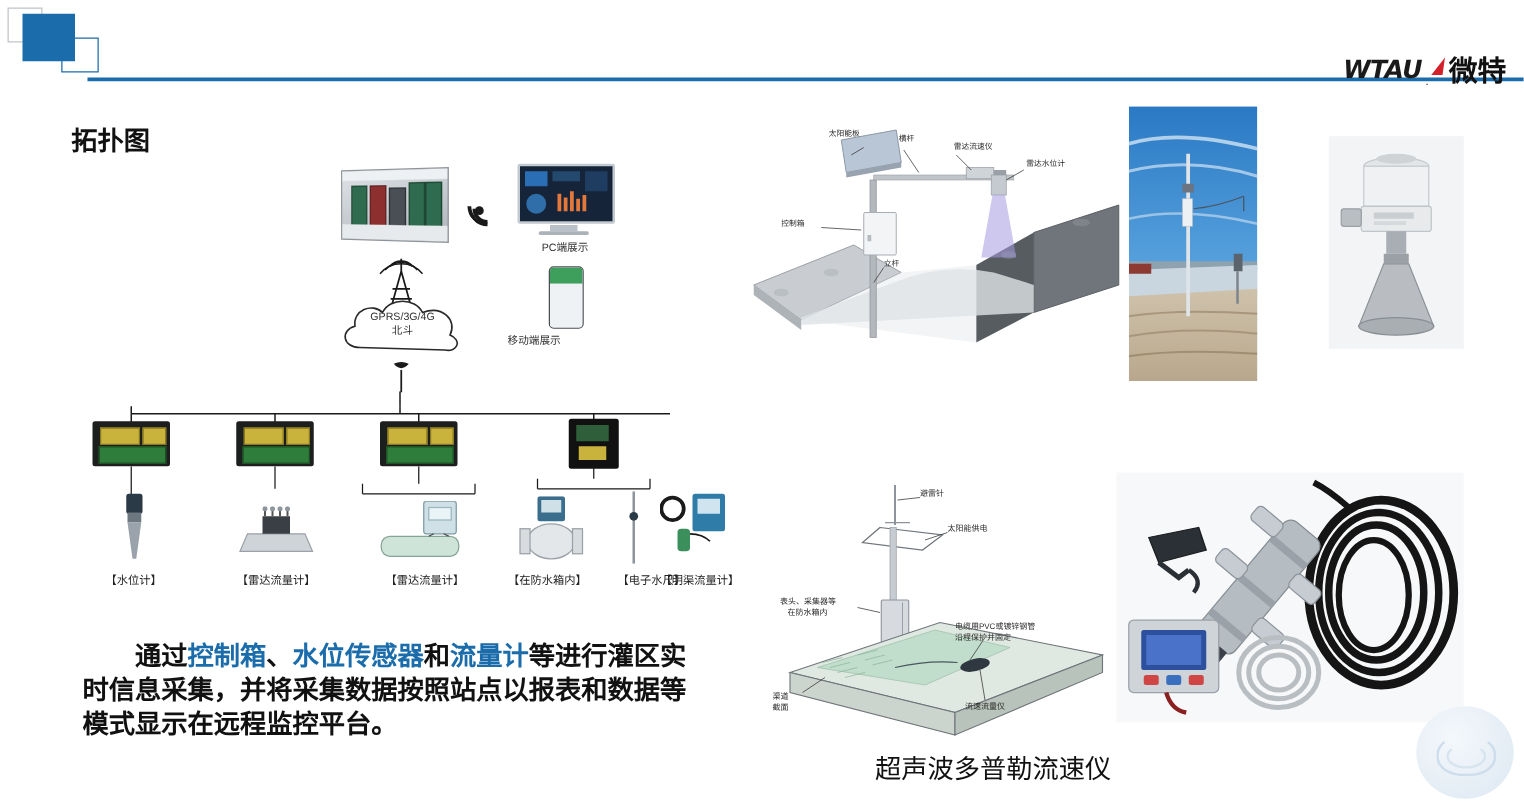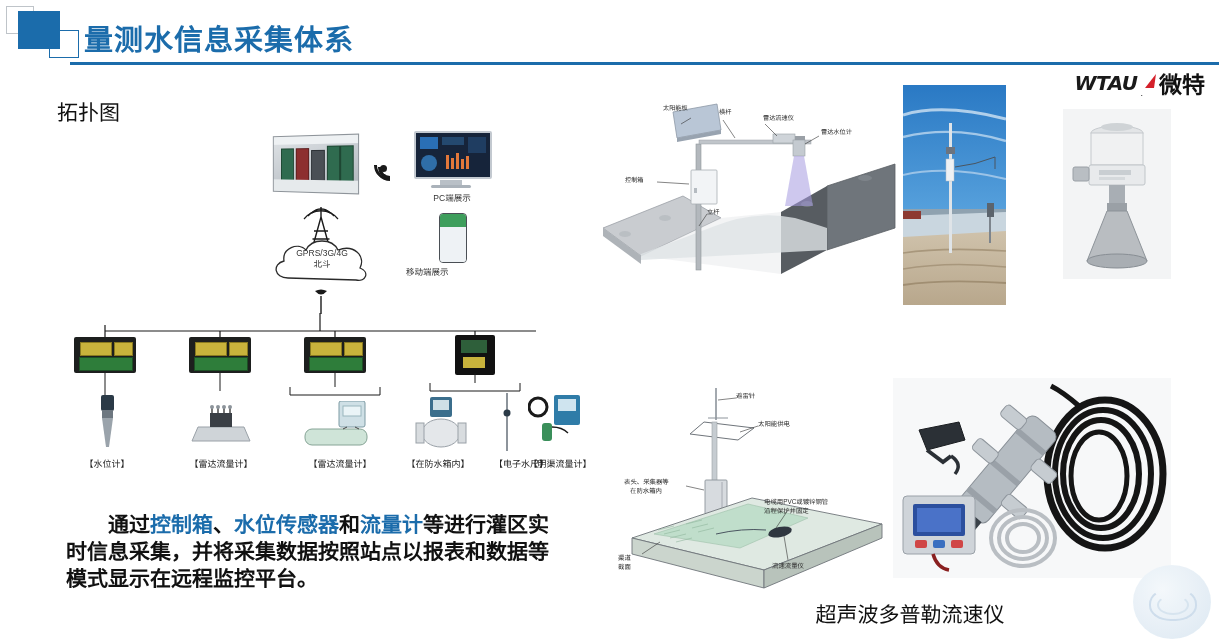--- a/index.html
+++ b/index.html
@@ -18,41 +18,41 @@
   .hdr-sq-outline{position:absolute;left:49px;top:30px;width:28px;height:26px;border:1.6px solid #1b6cab;background:transparent;}
   .hdr-title{
     position:absolute;left:84px;top:16px;
     font-size:29px;font-weight:bold;color:#1b6cab;
     letter-spacing:1px;white-space:nowrap;
     font-family:"DejaVu Sans","Liberation Sans",sans-serif;
   }
   .hdr-rule{position:absolute;left:70px;top:62px;width:1149px;height:3px;background:#1b6cab;}
 
   
-  .logo{position:absolute;right:14px;top:38px;display:flex;align-items:center;gap:3px;margin-top:28px;}
+  .logo{position:absolute;right:14px;top:38px;display:flex;align-items:center;gap:3px;}
   .logo-wtau{
     font-family:"DejaVu Sans","Liberation Sans",sans-serif;
     font-size:20px;font-weight:bold;font-style:italic;color:#1a1a1a;letter-spacing:-0.5px;
   }
   .logo-dot{font-size:9px;color:#1a1a1a;align-self:flex-end;margin-bottom:2px;}
   .logo-swoosh{position:relative;width:10px;height:18px;}
   .logo-swoosh:before{
     content:"";position:absolute;left:0;top:0;
     border-left:9px solid transparent;border-bottom:14px solid #d4202a;
     transform:skewX(-8deg);
   }
   .logo-cn{
     font-family:"DejaVu Sans","Liberation Sans",sans-serif;
     font-size:23px;font-weight:bold;color:#111;letter-spacing:0px;
   }
 
   
   .sec-label{
     position:absolute;left:57px;top:96px;
-    font-size:21px;font-weight:normal;color:#111;
+    font-size:21px;font-weight:bold;color:#111;
     font-family:"DejaVu Sans","Liberation Sans",sans-serif;
   }
 
   
   .topo{position:absolute;left:60px;top:125px;width:520px;height:360px;}
 
   .server-room{
     position:absolute;left:210px;top:10px;width:86px;height:56px;
     background:linear-gradient(160deg,#dfe3e6 0%,#c9ced3 45%,#aeb4ba 100%);
     border:1px solid #8e949a;
@@ -112,21 +112,21 @@
 
   
   .rt-diag{position:absolute;left:595px;top:78px;width:310px;height:215px;}
   .rt-photo1{position:absolute;left:903px;top:85px;width:103px;height:220px;border:0;overflow:hidden;}
   .rt-photo2{position:absolute;left:1063px;top:109px;width:108px;height:170px;overflow:hidden;background:#f6f7f8;}
   .cap-right1{position:absolute;left:700px;top:323px;width:420px;text-align:center;
     font-size:21px;color:#111;font-family:"DejaVu Sans","Liberation Sans",sans-serif;}
 
   .rb-diag{position:absolute;left:612px;top:378px;width:290px;height:212px;}
   .rb-photo{position:absolute;left:893px;top:378px;width:278px;height:200px;overflow:hidden;background:#fafbfc;}
-  .cap-right2{position:absolute;left:700px;top:598px;width:420px;text-align:center;
+  .cap-right2{position:absolute;left:700px;top:598px;width:420px;text-align:left;
     font-size:21px;color:#111;font-family:Liberation Sans, sans-serif;}
 
   .lbl{position:absolute;font-size:6.2px;color:#2a2a2a;white-space:nowrap;line-height:1.2;}
   .lbl2{position:absolute;font-size:6.4px;color:#2a2a2a;white-space:nowrap;line-height:1.25;}
 
   
   .watermark{
     position:absolute;right:8px;bottom:4px;width:78px;height:74px;border-radius:50%;
     background:radial-gradient(circle at 38% 34%, #f4f8fb 0%, #e6eff6 55%, #dbe8f2 100%);
     opacity:.95;
@@ -137,21 +137,20 @@
     border:2px solid #d5e3ef;border-radius:50%;border-top-color:transparent;}
 </style>
 </head>
 <body>
 
 <div class="slide">
 
   <div class="hdr-sq-gray"></div>
   <div class="hdr-sq-blue"></div>
   <div class="hdr-sq-outline"></div>
-  <div class="hdr-title">量测水信息采集体系</div>
   <div class="hdr-rule"></div>
 
   <div class="logo">
     <span class="logo-wtau">WTAU</span>
     <span class="logo-dot">.</span>
     <span class="logo-swoosh"></span>
     <span class="logo-cn">微特</span>
   </div>
 
   <div class="sec-label">拓扑图</div>

